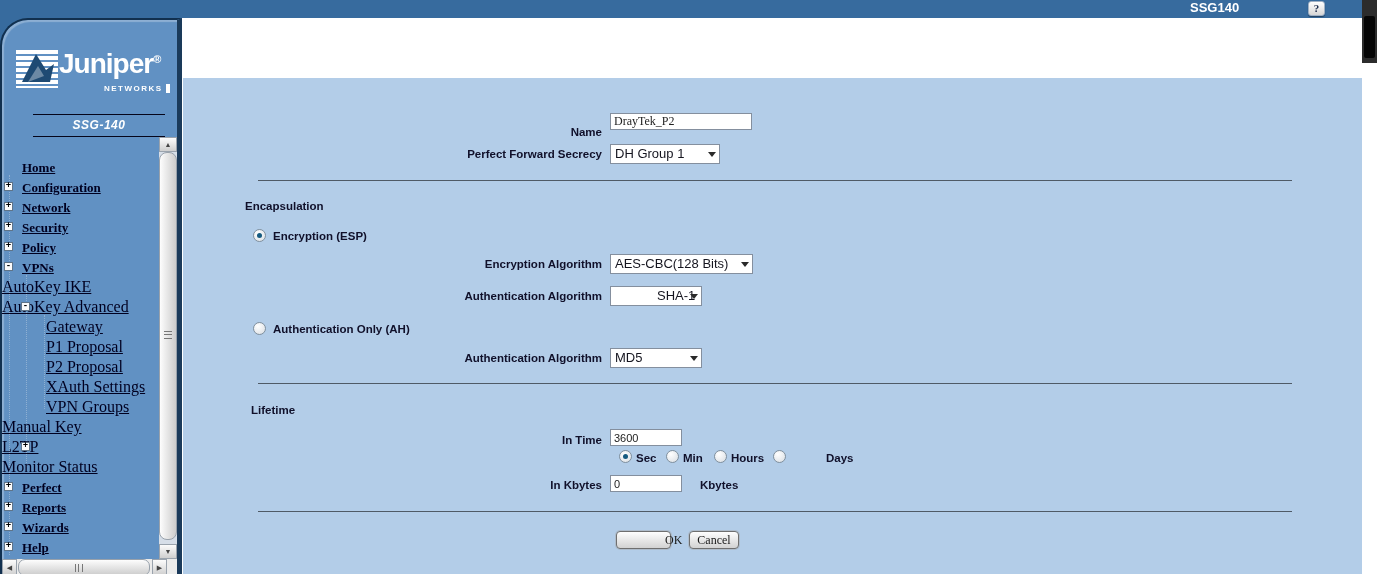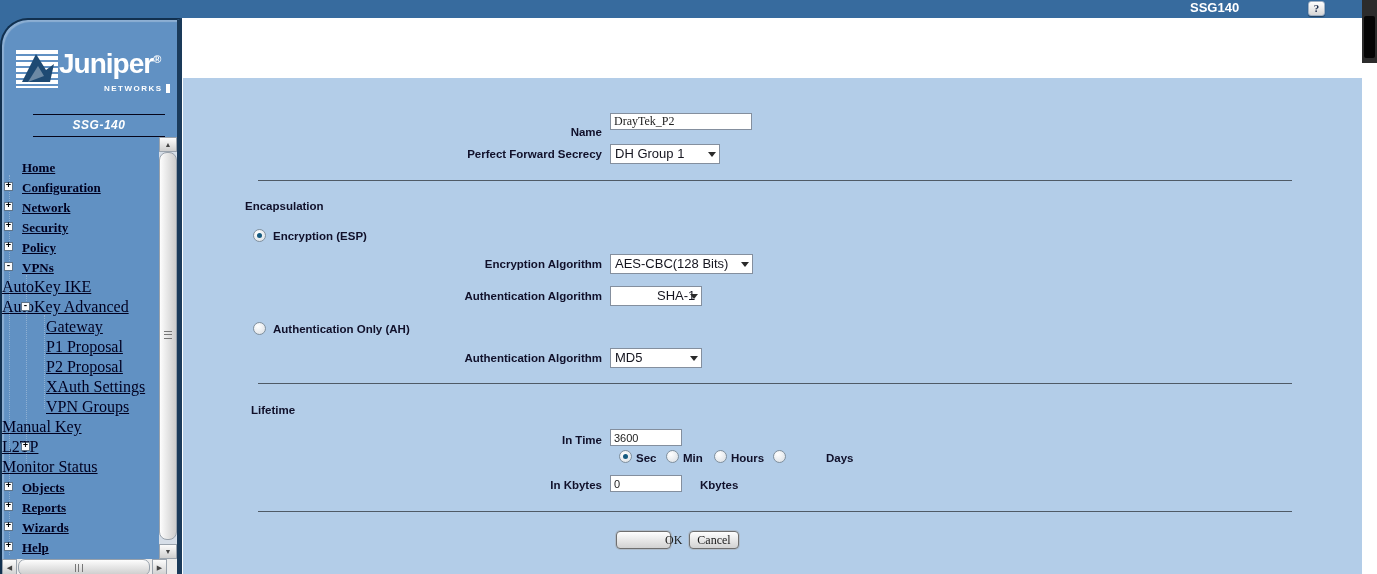--- a/index.html
+++ b/index.html
@@ -155,21 +155,21 @@
         <div class="nav-row lvl1"><span class="nav-link">AutoKey IKE</span></div>
         <div class="nav-row lvl1"><span class="toggle">-</span><span class="nav-link">AutoKey Advanced</span></div>
         <div class="nav-row lvl2"><span class="nav-link">Gateway</span></div>
         <div class="nav-row lvl2"><span class="nav-link">P1 Proposal</span></div>
         <div class="nav-row lvl2"><span class="nav-link">P2 Proposal</span></div>
         <div class="nav-row lvl2"><span class="nav-link">XAuth Settings</span></div>
         <div class="nav-row lvl2"><span class="nav-link">VPN Groups</span></div>
         <div class="nav-row lvl1"><span class="nav-link">Manual Key</span></div>
         <div class="nav-row lvl1"><span class="toggle">+</span><span class="nav-link">L2TP</span></div>
         <div class="nav-row lvl1"><span class="nav-link">Monitor Status</span></div>
-        <div class="nav-row lvl0"><span class="toggle">+</span><span class="nav-link">Objects</span></div>
+        <div class="nav-row lvl0"><span class="toggle">+</span><span class="nav-link">Perfect</span></div>
         <div class="nav-row lvl0"><span class="toggle">+</span><span class="nav-link">Reports</span></div>
         <div class="nav-row lvl0"><span class="toggle">+</span><span class="nav-link">Wizards</span></div>
         <div class="nav-row lvl0"><span class="toggle">+</span><span class="nav-link">Help</span></div>
       </div>
 
     <div class="vsb">
       <div class="sb-btn up">▲</div>
       <div class="vsb-thumb">
         <div class="vgrip"></div>
       </div>

